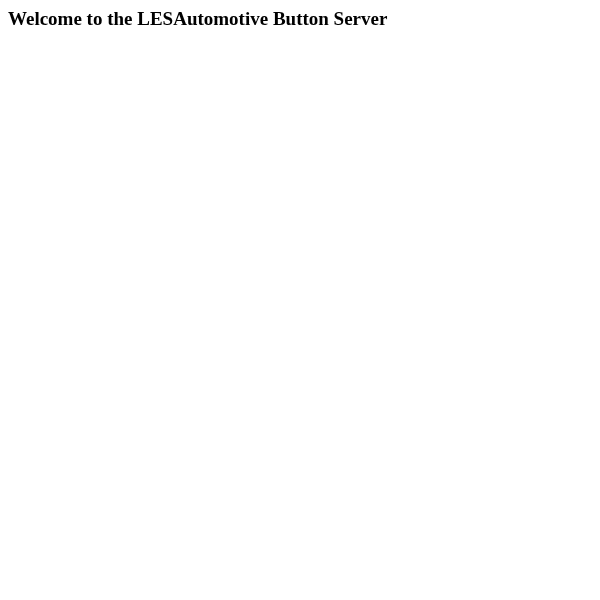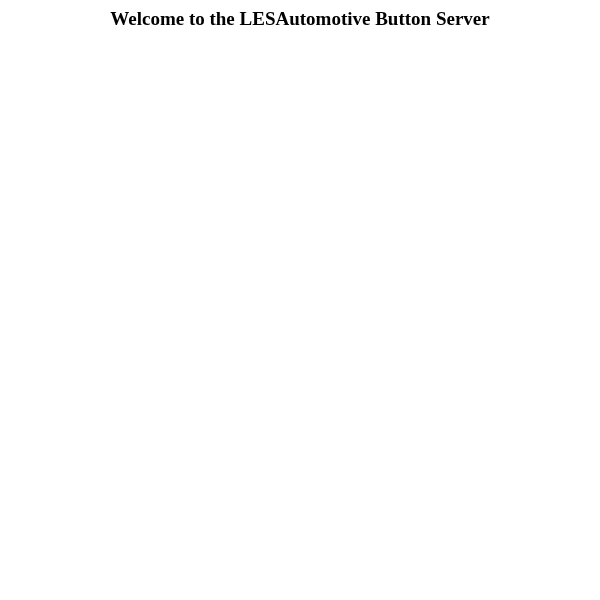--- a/index.html
+++ b/index.html
@@ -13,21 +13,20 @@
     overflow: hidden;
     font-family: "Liberation Serif", "DejaVu Serif", serif;
     color: #000000;
   }
   .page {
     box-sizing: border-box;
     width: 600px;
     height: 524px;
     padding: 8px 8px 8px 8px;
     background: #ffffff;
-    text-align: center;
   }
   .page-heading {
     margin: 0;
     padding: 0;
     font-family: "Liberation Serif", "DejaVu Serif", serif;
     font-weight: bold;
     font-size: 19px;
     line-height: 22px;
     letter-spacing: 0px;
     color: #000000;

